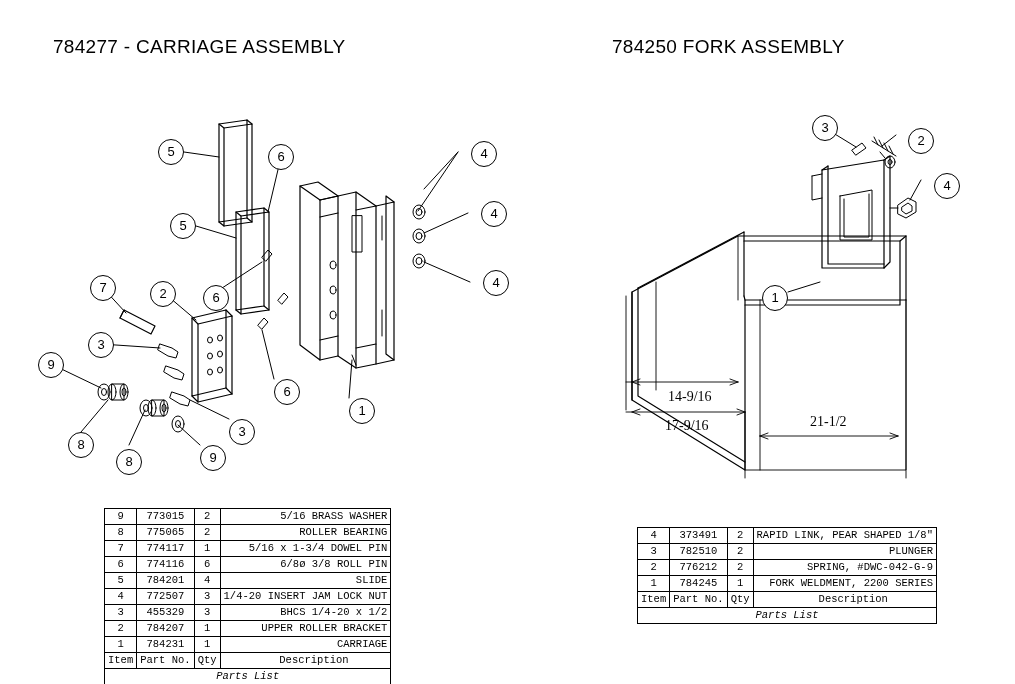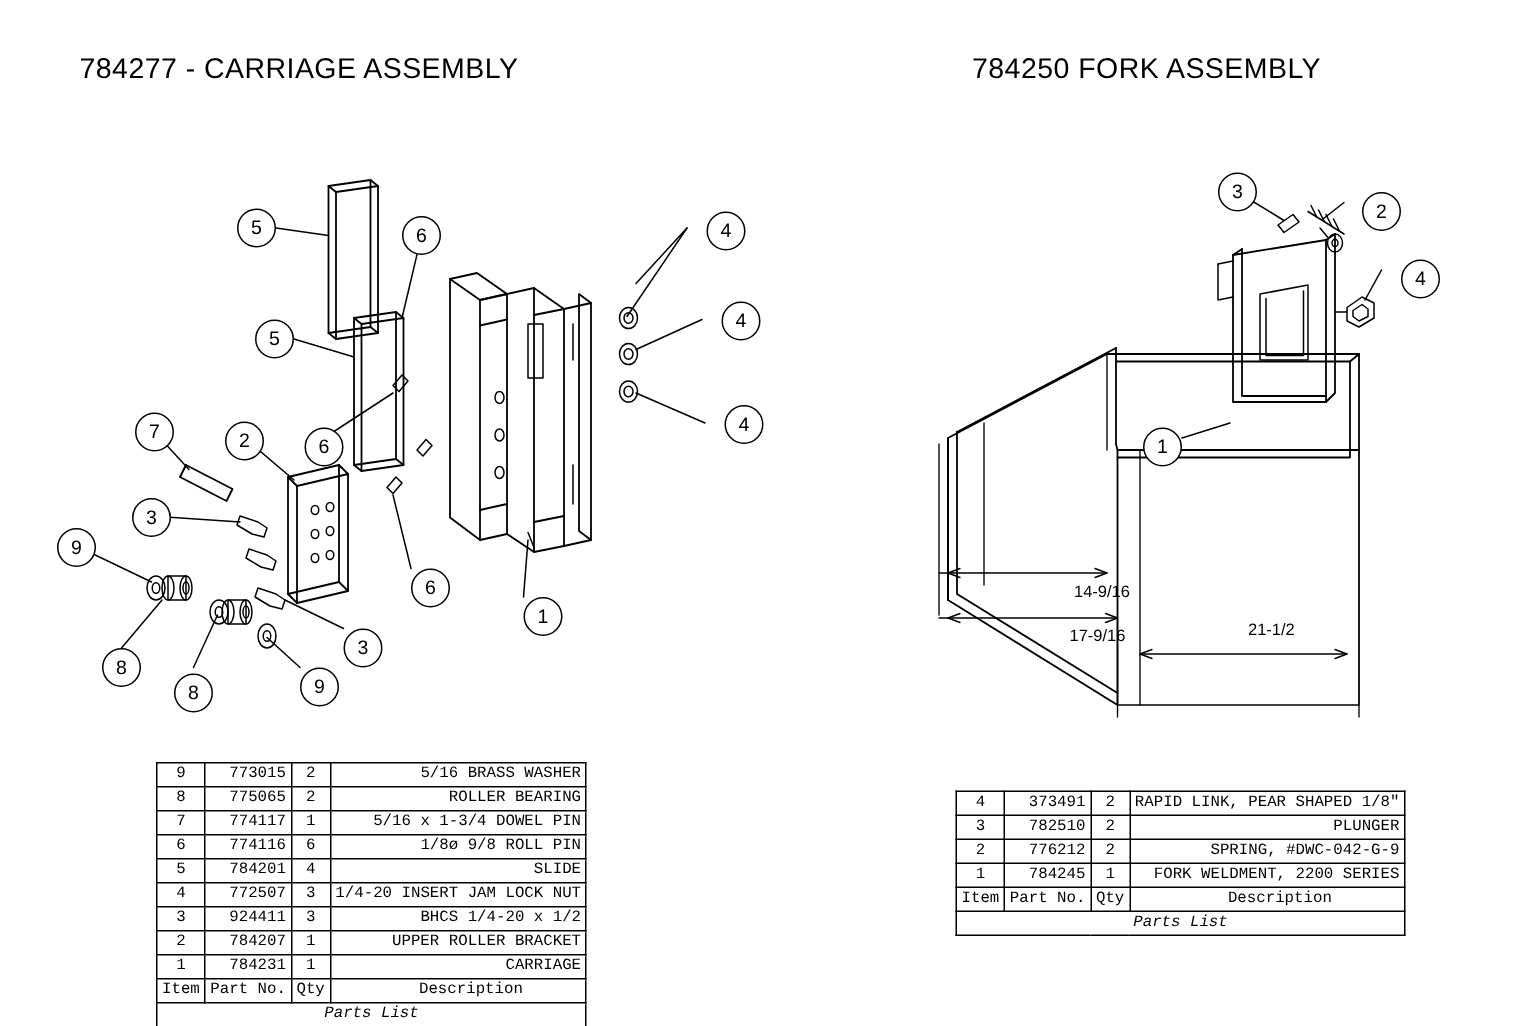--- a/index.html
+++ b/index.html
@@ -16,21 +16,21 @@
     overflow: hidden;
   }
   .title {
     position: absolute;
     font-weight: normal;
     font-size: 19px;
     letter-spacing: 0.3px;
     white-space: nowrap;
   }
   #title-left { left: 53px; top: 36px; }
-  #title-right { left: 648px; top: 36px; }
+  #title-right { left: 612px; top: 36px; }
 
   .drawing {
     position: absolute;
     left: 0; top: 0;
   }
 
   
   .parts-list {
     position: absolute;
     border-collapse: collapse;
@@ -39,21 +39,21 @@
     background: #fff;
   }
   .parts-list td {
     border: 1px solid #000;
     padding: 1px 3px;
     height: 13px;
     line-height: 13px;
     white-space: nowrap;
   }
   .parts-list td.c-item { width: 26px; text-align: center; }
-  .parts-list td.c-part { width: 46px; text-align: right; }
+  .parts-list td.c-part { width: 46px; text-align: center; }
   .parts-list td.c-qty  { width: 20px; text-align: center; }
   .parts-list td.c-desc { text-align: right; }
   .parts-list td.hdr-desc { text-align: center; padding-left: 20px; }
   .parts-list td.pl-title { text-align: center; font-style: italic; }
 
   #parts-left  { left: 104px; top: 508px; width: 278px; }
   #parts-right { left: 637px; top: 527px; width: 268px; }
 
   
   .balloon {
@@ -64,24 +64,23 @@
     border-radius: 50%;
     background: #fff;
     font-family: "Liberation Sans", sans-serif;
     font-size: 13px;
     line-height: 24px;
     text-align: center;
     box-sizing: border-box;
   }
   .dim-label {
     position: absolute;
-    font-family: Liberation Sans, sans-serif;
-    font-size: 11px;
+    font-family: Liberation Serif, serif;
+    font-size: 14px;
     white-space: nowrap;
-    margin-left: 48px;
   }
 </style>
 </head>
 <body>
 
 <div class="title" id="title-left">784277 - CARRIAGE ASSEMBLY</div>
 <div class="title" id="title-right">784250 FORK ASSEMBLY</div>
 
 <svg class="drawing" width="1015" height="684">
   <g fill="none" stroke="#000" stroke-width="1.2" stroke-linejoin="round" stroke-linecap="round">
@@ -293,21 +292,21 @@
   </div>
 <div id="fork-balloons">
     <div class="balloon" style="left: 812px; top: 115px;">3</div>
     <div class="balloon" style="left: 908px; top: 128px;">2</div>
     <div class="balloon" style="left: 934px; top: 173px;">4</div>
     <div class="balloon" style="left: 762px; top: 285px;">1</div>
   </div>
 <div id="fork-dims">
     <div class="dim-label" style="left: 668px; top: 389px;">14-9/16</div>
     <div class="dim-label" style="left: 665px; top: 418px;">17-9/16</div>
-    <div class="dim-label" style="left: 784px; top: 414px;">21-1/2</div>
+    <div class="dim-label" style="left: 810px; top: 414px;">21-1/2</div>
   </div>
 
 <table class="parts-list" id="parts-left">
   <tbody id="parts-left-body">
       <tr>
         <td class="c-item">9</td>
         <td class="c-part">773015</td>
         <td class="c-qty">2</td>
         <td class="c-desc">5/16 BRASS WASHER</td>
       </tr>
@@ -320,37 +319,37 @@
       <tr>
         <td class="c-item">7</td>
         <td class="c-part">774117</td>
         <td class="c-qty">1</td>
         <td class="c-desc">5/16 x 1-3/4 DOWEL PIN</td>
       </tr>
       <tr>
         <td class="c-item">6</td>
         <td class="c-part">774116</td>
         <td class="c-qty">6</td>
-        <td class="c-desc">1/8ø  9/8 ROLL PIN</td>
+        <td class="c-desc">6/8ø  3/8 ROLL PIN</td>
       </tr>
       <tr>
         <td class="c-item">5</td>
         <td class="c-part">784201</td>
         <td class="c-qty">4</td>
         <td class="c-desc">SLIDE</td>
       </tr>
       <tr>
         <td class="c-item">4</td>
         <td class="c-part">772507</td>
         <td class="c-qty">3</td>
         <td class="c-desc">1/4-20 INSERT JAM LOCK NUT</td>
       </tr>
       <tr>
         <td class="c-item">3</td>
-        <td class="c-part">924411</td>
+        <td class="c-part">455329</td>
         <td class="c-qty">3</td>
         <td class="c-desc">BHCS 1/4-20 x 1/2</td>
       </tr>
       <tr>
         <td class="c-item">2</td>
         <td class="c-part">784207</td>
         <td class="c-qty">1</td>
         <td class="c-desc">UPPER ROLLER BRACKET</td>
       </tr>
       <tr>

